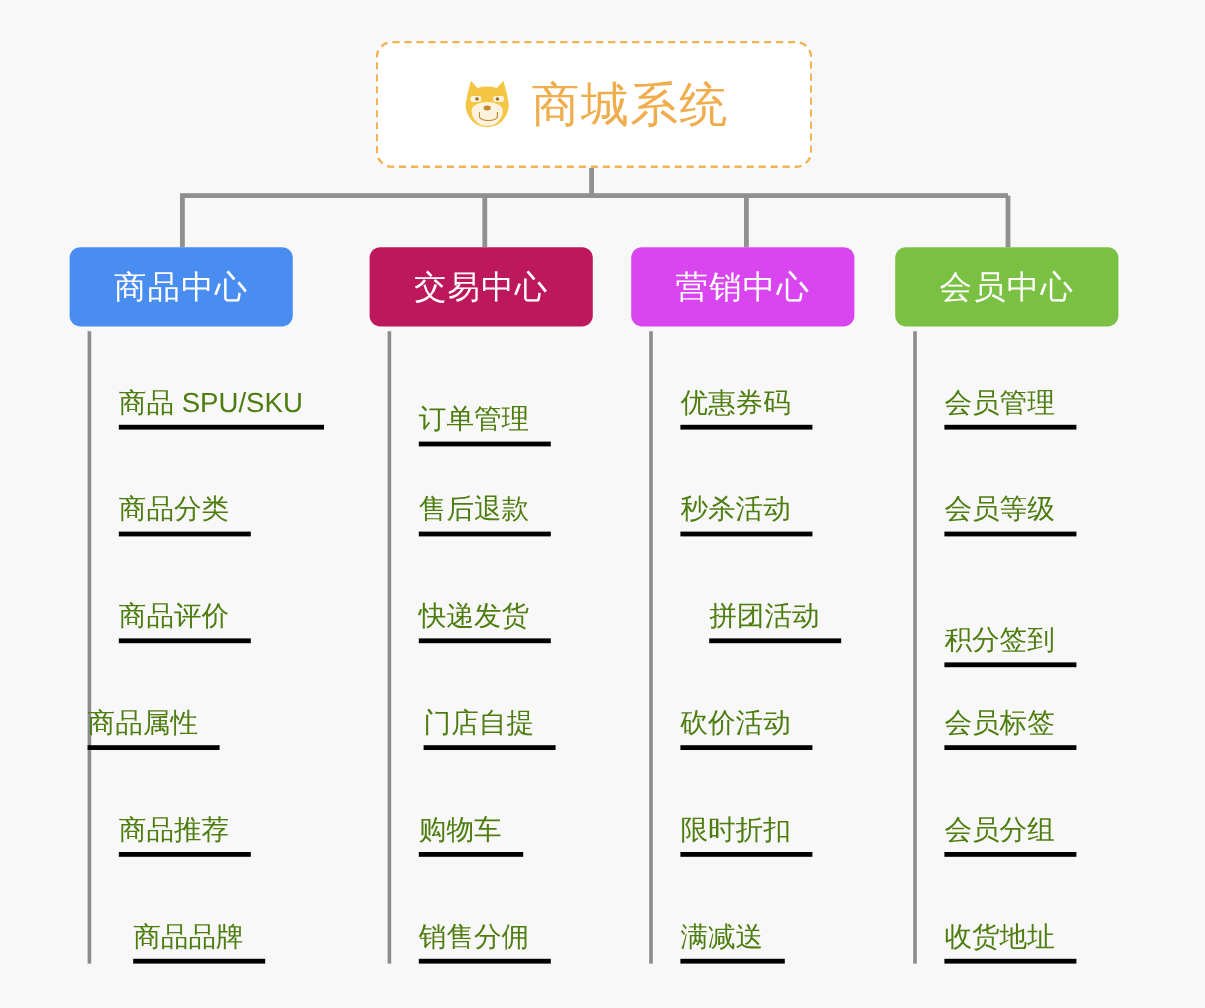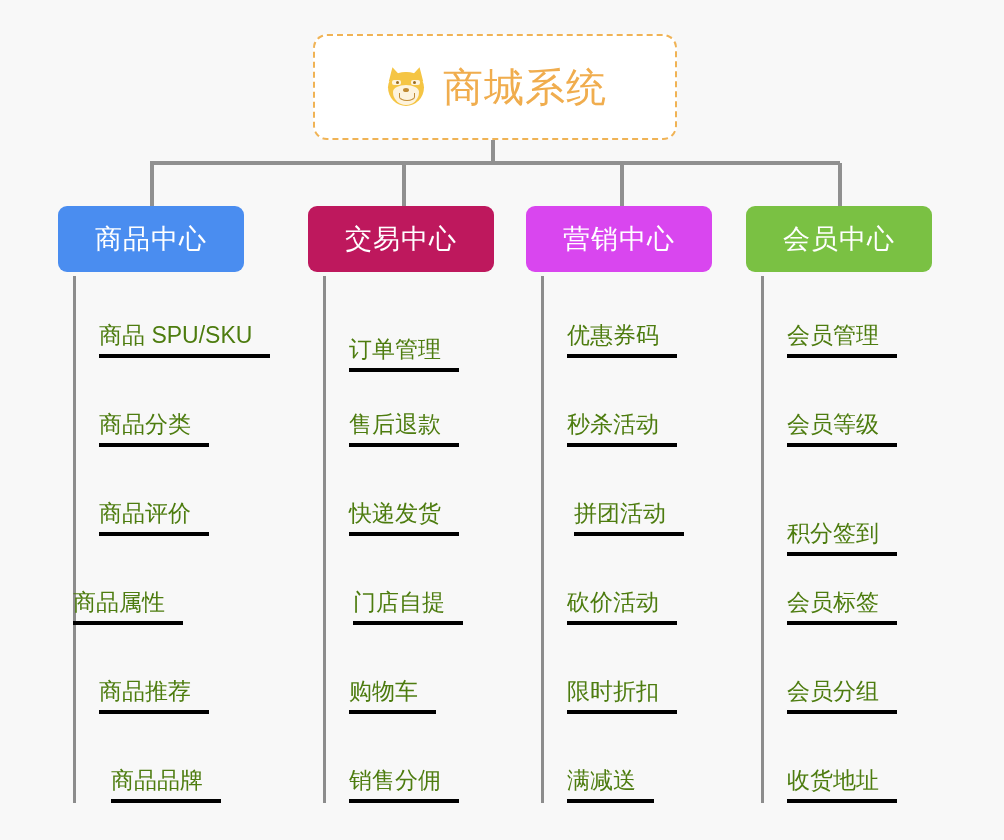--- a/index.html
+++ b/index.html
@@ -259,21 +259,21 @@
       </div>
       <div class="conn conn-drop" style="left: 620px;"></div>
       <div class="branch-head" style="left: 526px; width: 186px; background: #d946ef;">营销中心</div>
       <div class="conn conn-spine" style="position: absolute; left: 541px; top: 276px; height: 527px;"></div>
       <div class="leaf" style="left: 541px; top: 310px;">
         <span class="leaf-text" style="margin-left: 26px;">优惠券码</span>
       </div>
       <div class="leaf" style="left: 541px; top: 399px;">
         <span class="leaf-text" style="margin-left: 26px;">秒杀活动</span>
       </div>
-      <div class="leaf" style="left: 536px; top: 488px; padding-left: 12px;">
+      <div class="leaf" style="left: 553px; top: 488px; padding-left: 12px;">
         <span class="leaf-text" style="margin-left: 26px;">拼团活动</span>
       </div>
       <div class="leaf" style="left: 541px; top: 577px;">
         <span class="leaf-text" style="margin-left: 26px;">砍价活动</span>
       </div>
       <div class="leaf" style="left: 541px; top: 666px;">
         <span class="leaf-text" style="margin-left: 26px;">限时折扣</span>
       </div>
       <div class="leaf" style="left: 541px; top: 755px;">
         <span class="leaf-text" style="margin-left: 26px;">满减送</span>

